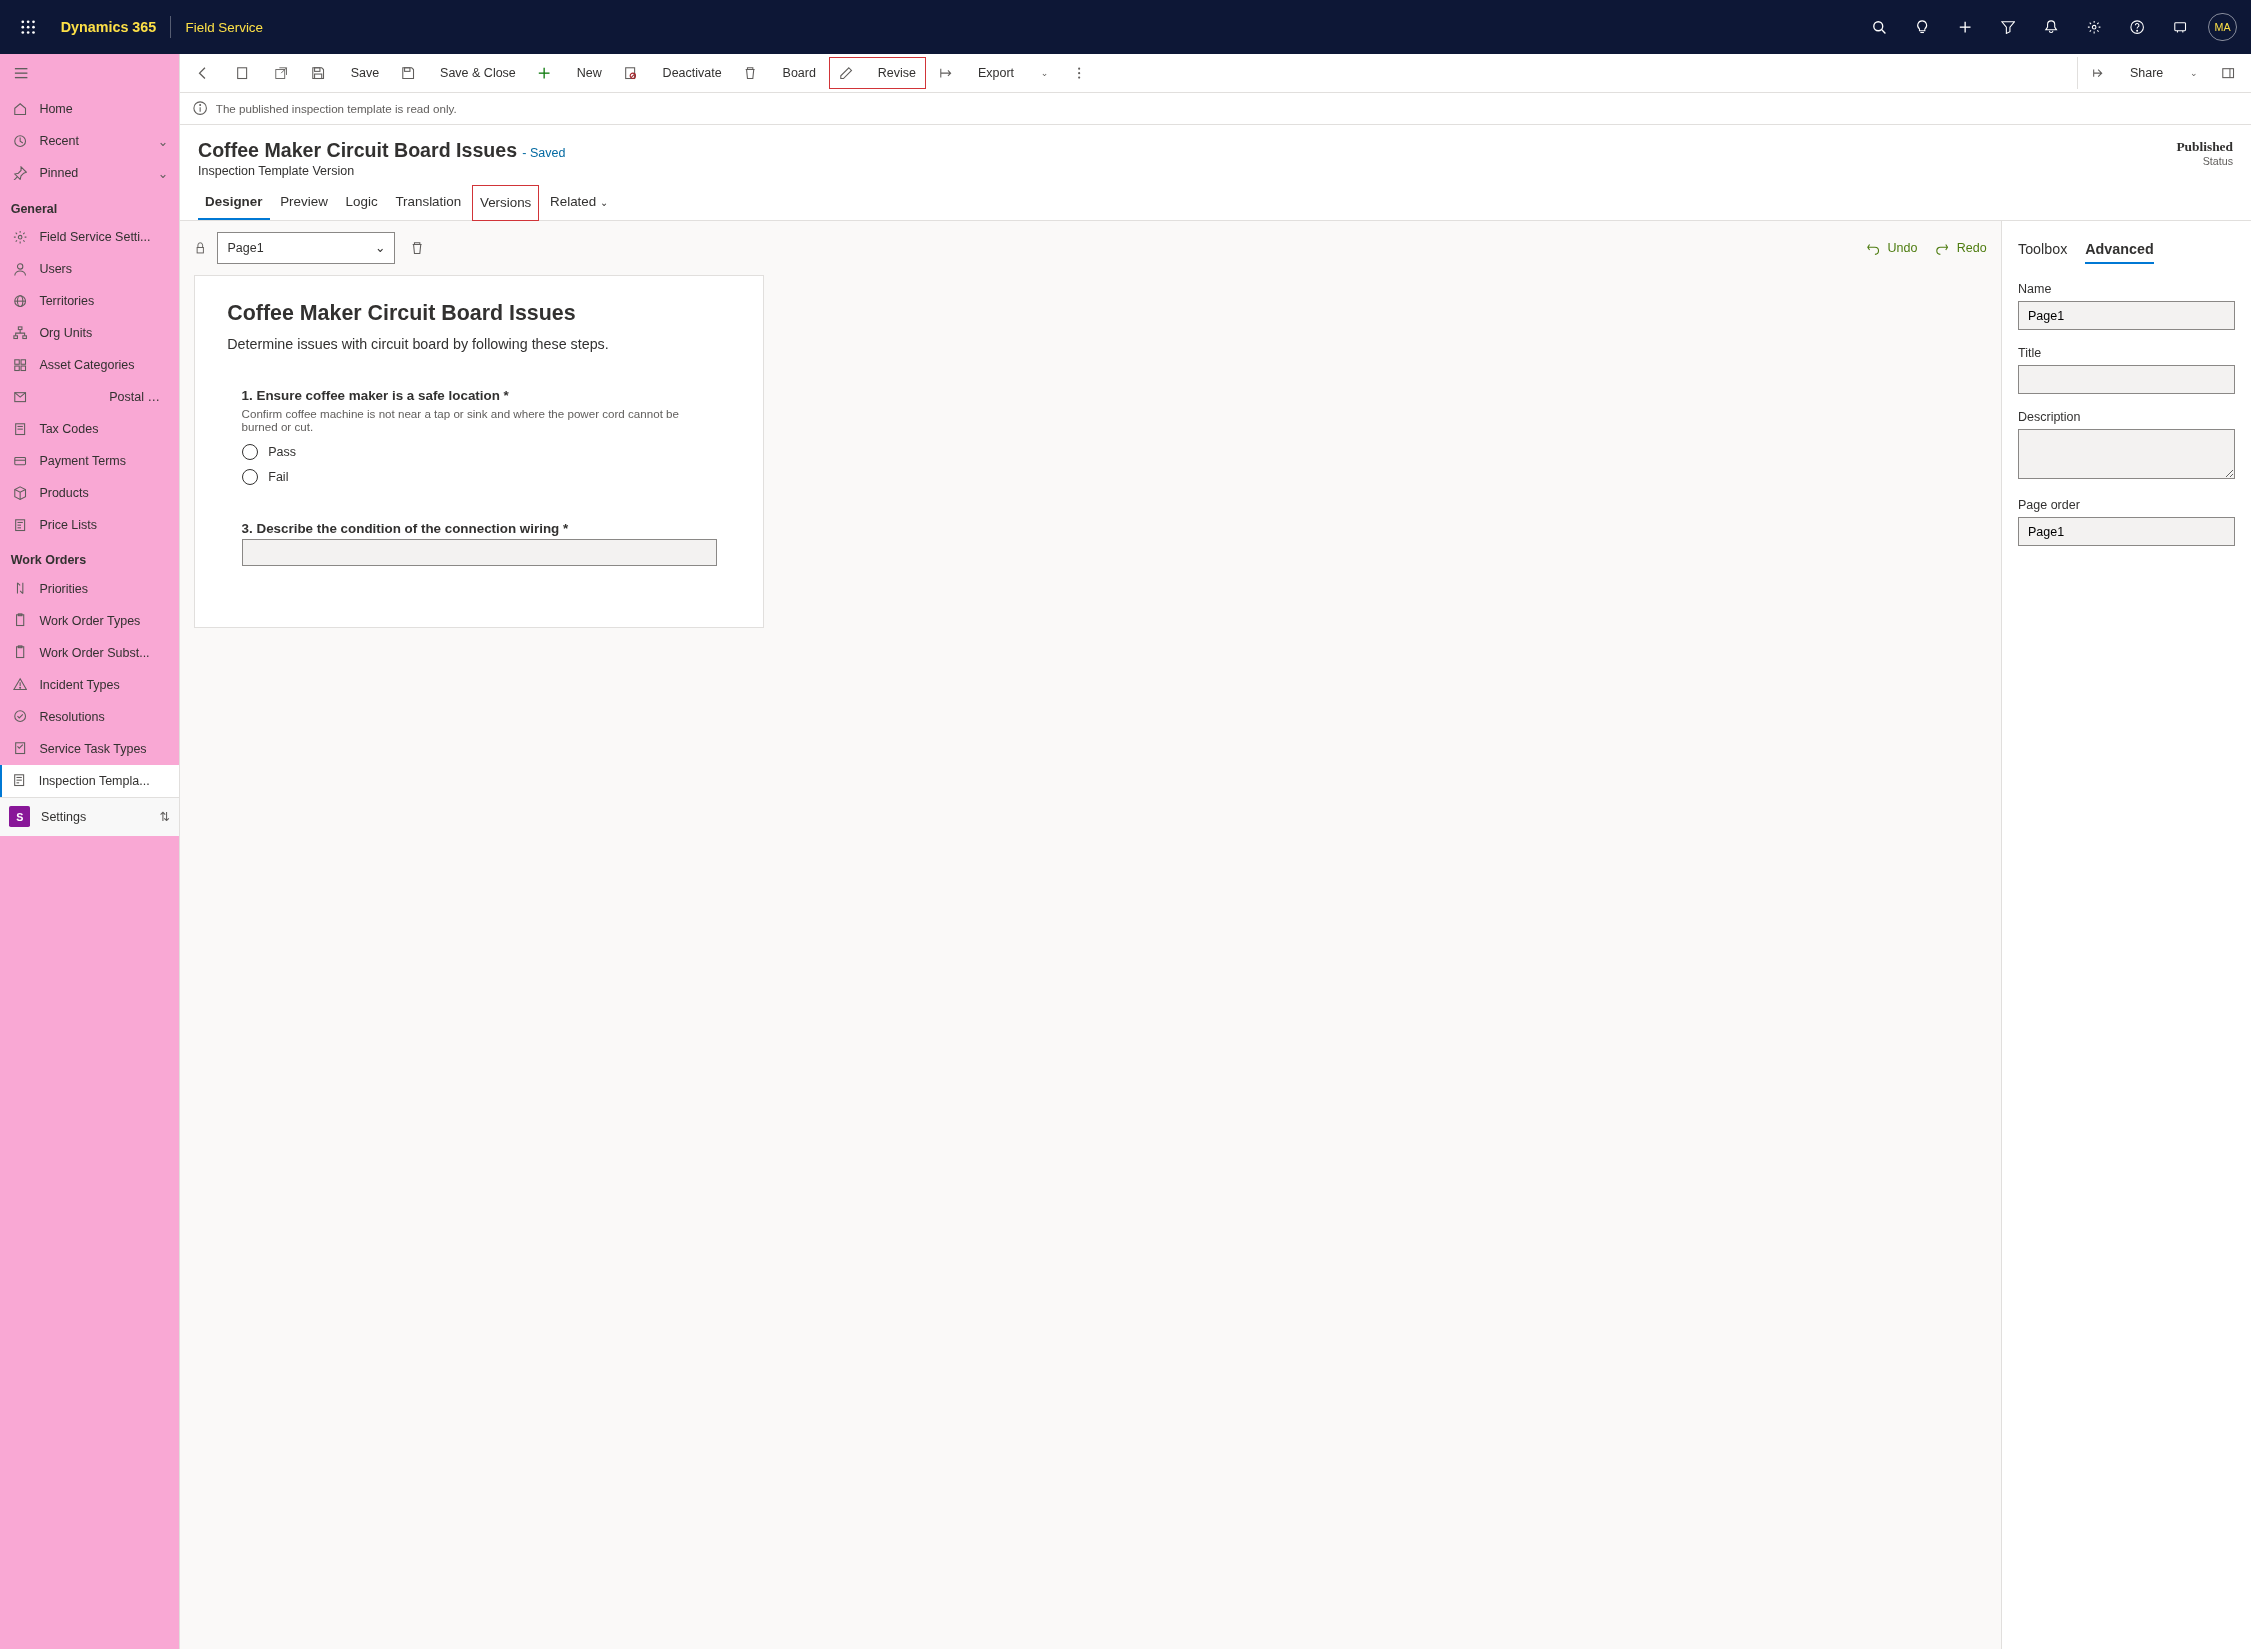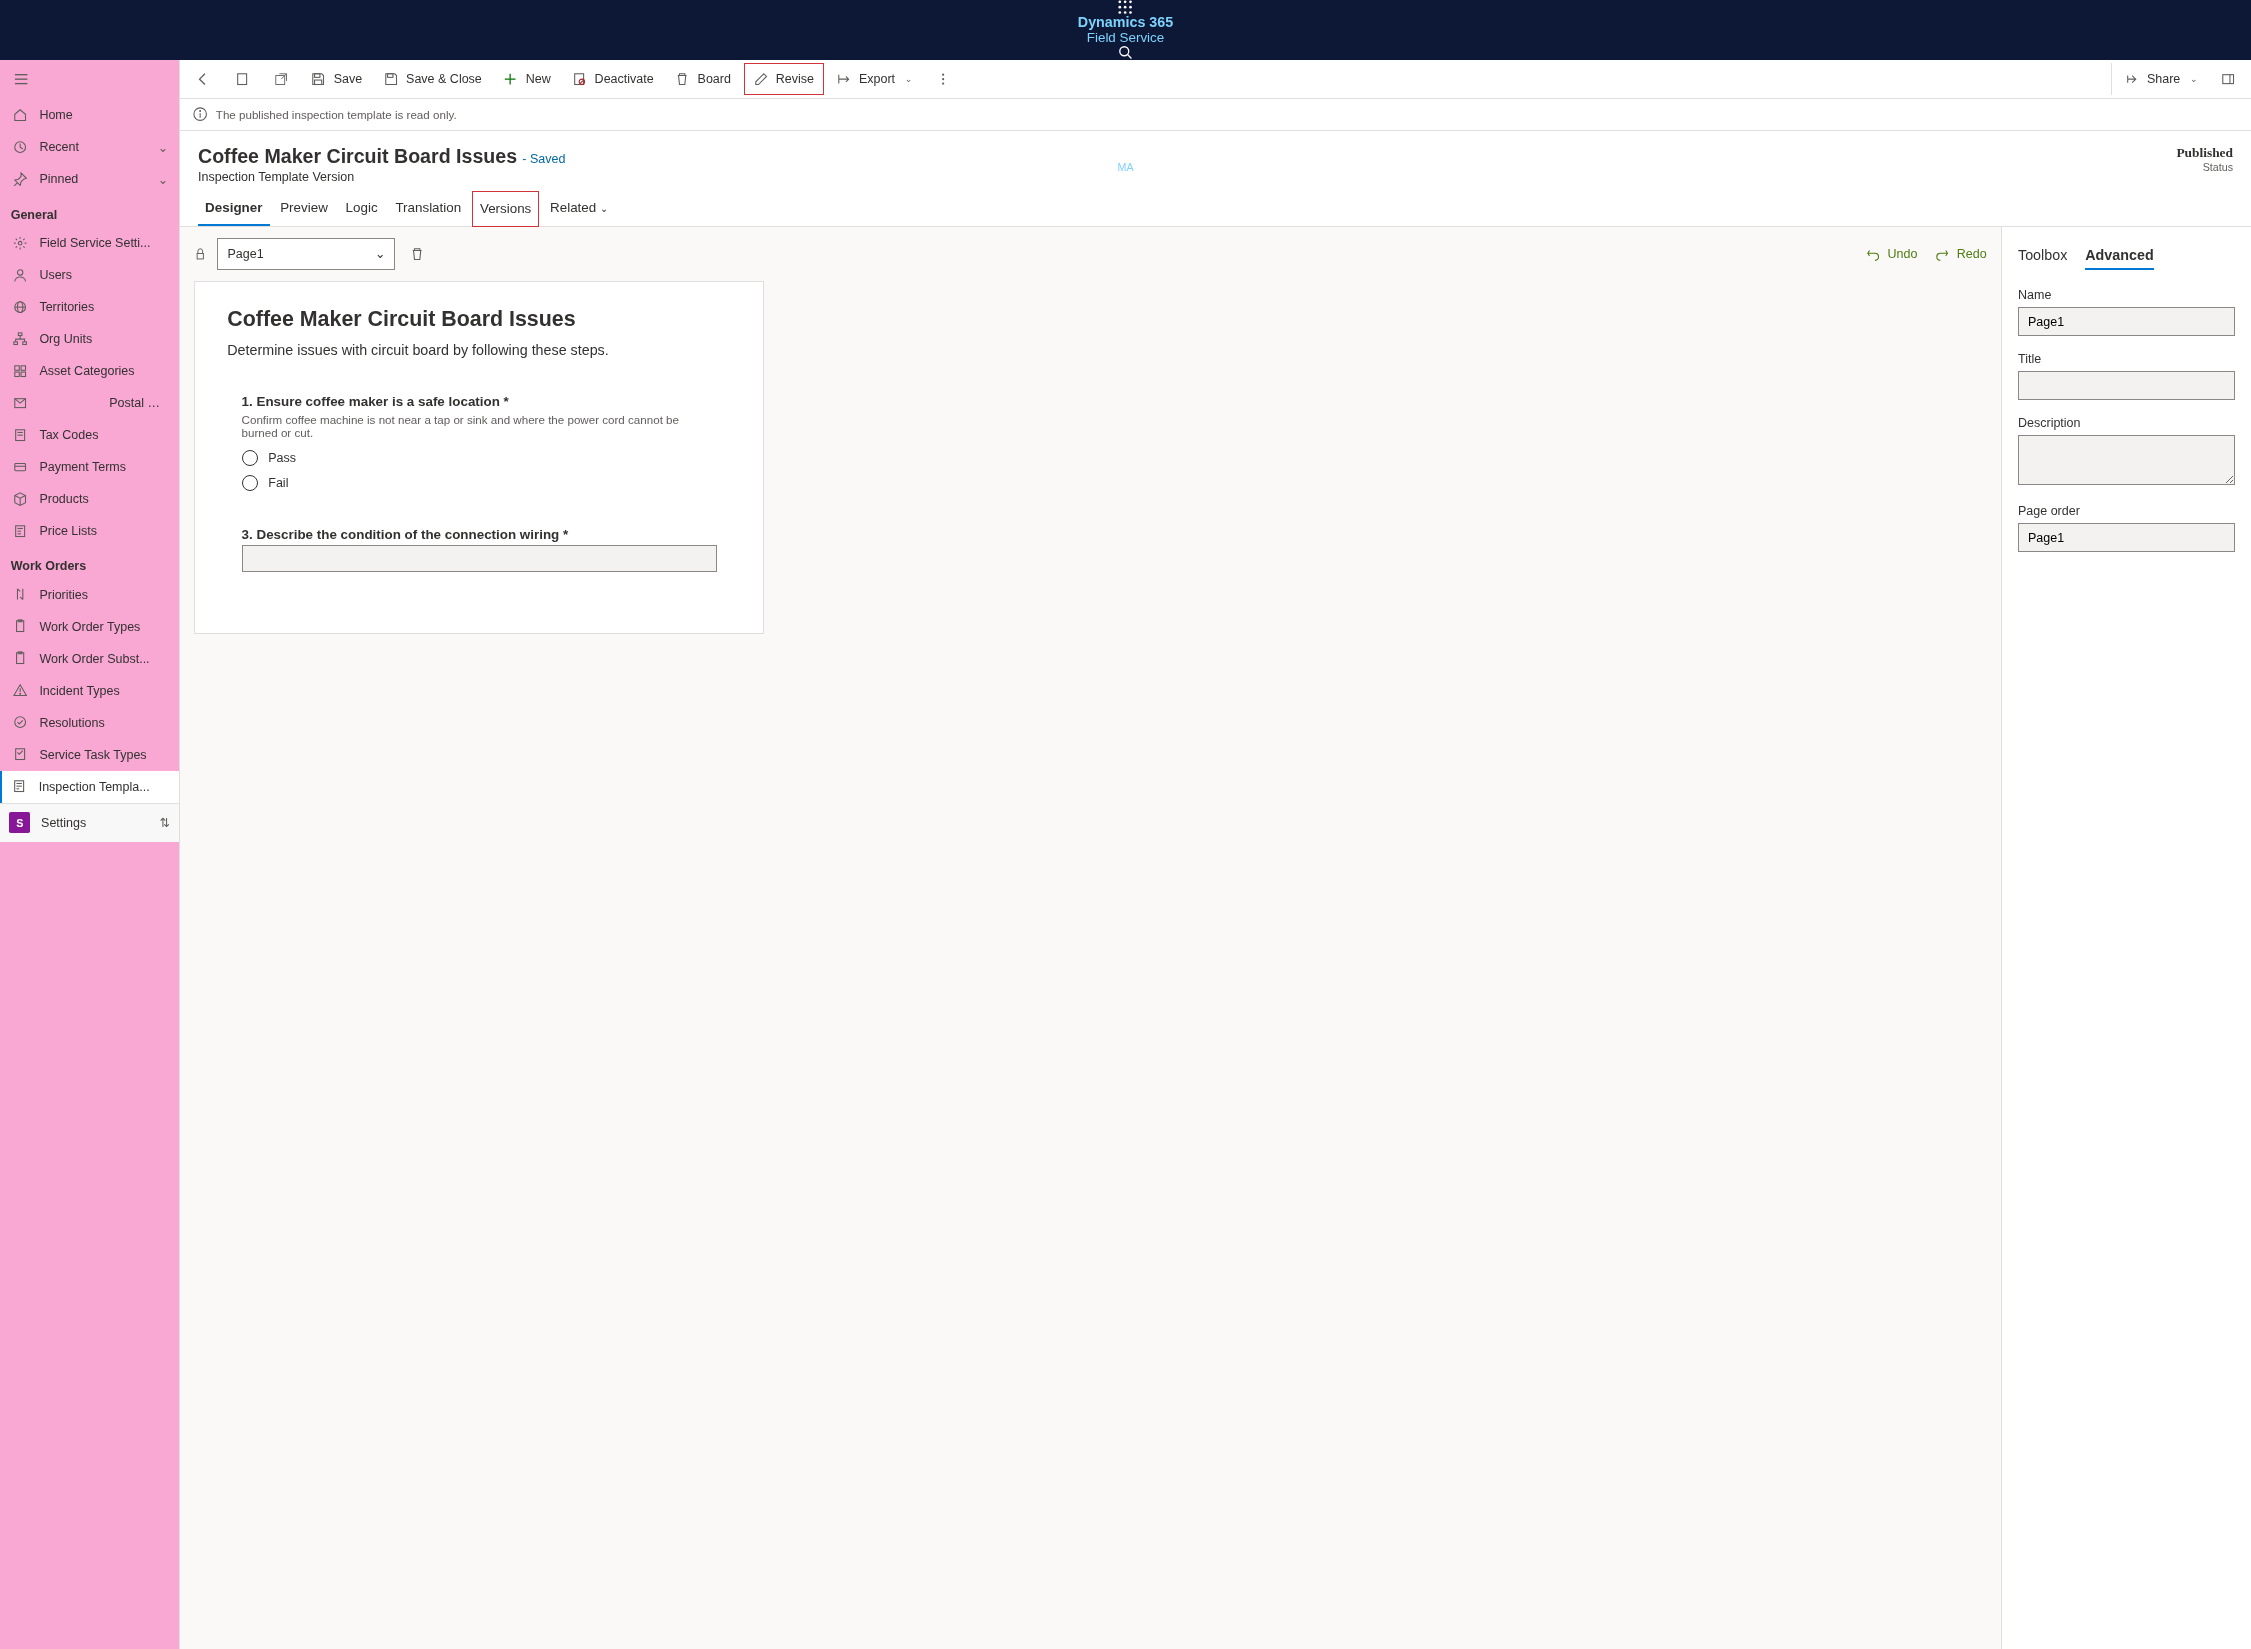--- a/index.html
+++ b/index.html
@@ -1,19 +1,19 @@
 <!DOCTYPE html>
 <html style="font-size:14.3px"><head>
 <meta charset="utf-8">
 <style>
 * { box-sizing: border-box; margin: 0; padding: 0; }
 body { font-family: 'Segoe UI', -apple-system, sans-serif; font-size: 12.5px; color: #323130; background: #fff; overflow: hidden; }
 
 
-.topbar { background: #0d1736; color: #7dd3fc; height: 60px; display: flex; align-items: center; padding: 0 7.1px; flex-direction: column; }
+.topbar { background: #0d1736; color: #fde047; height: 54px; display: flex; align-items: center; padding: 0 7.1px; }
 .waffle { width: 43px; height: 43px; display: flex; align-items: center; justify-content: center; cursor: pointer; }
 .brand { font-size: 14.3px; font-weight: 600; padding: 0 10.7px; }
 .sep { width: 0.9px; height: 21.4px; background: rgba(255,255,255,0.3); margin: 0 3.6px; }
 .app-name { font-size: 13.4px; padding: 0 10.7px; }
 .spacer { flex: 1; }
 .topbar-icon { width: 43px; height: 43px; display: flex; align-items: center; justify-content: center; cursor: pointer; color: #fff; }
 .avatar { width: 28.5px; height: 28.5px; border-radius: 50%; border: 0.9px solid rgba(255,255,255,0.5); display: flex; align-items: center; justify-content: center; font-size: 10.7px; margin: 0 7.1px; }
 
 
 .layout { display: flex; height: calc(100vh - 43px); }
@@ -29,21 +29,21 @@
 .nav-section { padding: 12.5px 10.7px 5.3px; font-weight: 600; font-size: 12.5px; color: #323130; }
 .settings-footer { position: sticky; bottom: 0; height: 39px; display: flex; align-items: center; padding: 0 9px; gap: 10.7px; background: #f8f8f8; border-top: 0.9px solid #e1dfdd; cursor: pointer; }
 .settings-sq { width: 21.4px; height: 21.4px; background: #881798; color: #fff; display: flex; align-items: center; justify-content: center; font-size: 10.7px; font-weight: 600; border-radius: 1.8px; }
 
 
 .content { flex: 1; display: flex; flex-direction: column; overflow: hidden; }
 
 
 .cmdbar { height: 39px; border-bottom: 0.9px solid #e1dfdd; display: flex; align-items: center; padding: 0 3.6px; }
 .cmd-icon-btn { width: 39px; height: 39px; display: flex; align-items: center; justify-content: center; cursor: pointer; color: #605e5c; }
-.cmd-btn { height: 32px; padding: 0 9px; display: flex; align-items: center; gap: 8px; cursor: pointer; font-size: 12.5px; margin: 0 1.8px; }
+.cmd-btn { height: 32px; padding: 0 9px; display: flex; align-items: center; gap: 25px; cursor: pointer; font-size: 12.5px; margin: 0 1.8px; }
 .cmd-btn.highlighted { border: 0.9px solid #d13438; }
 .cmd-btn .ci { color: #605e5c; display: flex; }
 .cmd-btn .ci.green { color: #107c10; }
 .cmd-chev { font-size: 9px; color: #605e5c; margin-left: 1.8px; }
 .share-btn { margin-left: auto; border-left: 0.9px solid #e1dfdd; padding-left: 12.5px; }
 
 
 .infobar { height: 32px; background: #fff; border-bottom: 0.9px solid #e1dfdd; display: flex; align-items: center; padding: 0 12.5px; gap: 9px; color: #605e5c; font-size: 11.6px; }
 
 

